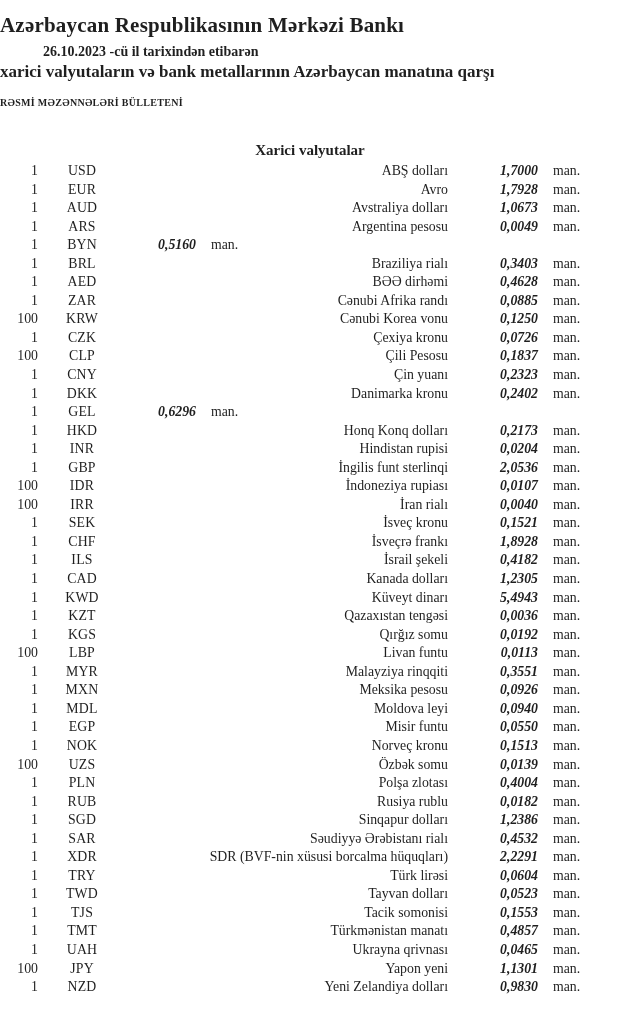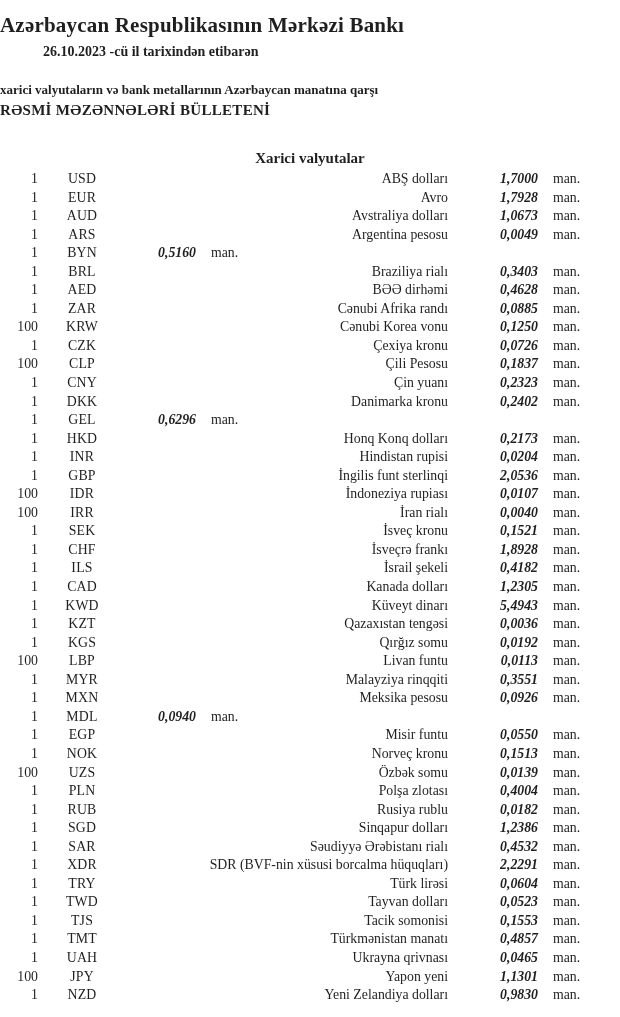--- a/index.html
+++ b/index.html
@@ -25,30 +25,30 @@
   }
   .date-line {
     font-size: 14px;
     font-weight: bold;
     line-height: 19px;
     margin-top: 4px;
     position: relative;
     left: 43px; 
   }
   .subtitle-1 {
-    font-size: 13px;
+    font-size: 17px;
     font-weight: bold;
     line-height: 20px;
-    margin-top: 19px;
+    margin-top: 1px;
   }
   .subtitle-2 {
-    font-size: 15px;
+    font-size: 10px;
     font-weight: bold;
     line-height: 21px;
-    margin-top: 0;
+    margin-top: 10px;
     letter-spacing: 0.3px;
   }
   .section-title {
     font-size: 15px;
     font-weight: bold;
     line-height: 20px;
     margin-top: 27px;
     text-align: center;
   }
   .rates-list { margin-top: 2px; }
@@ -333,20 +333,21 @@
     <span class="col-nominal">1</span>
     <span class="col-code">MXN</span>
     <span class="col-name">Meksika pesosu</span>
     <span class="col-rate">0,0926</span>
     <span class="col-unit">man.</span>
   </div>
 
   <div class="rate-row">
     <span class="col-nominal">1</span>
     <span class="col-code">MDL</span>
+    <span class="col-name">Moldova leyi</span>
     <span class="col-rate">0,0940</span>
     <span class="col-unit">man.</span>
   </div>
 
   <div class="rate-row">
     <span class="col-nominal">1</span>
     <span class="col-code">EGP</span>
     <span class="col-name">Misir funtu</span>
     <span class="col-rate">0,0550</span>
     <span class="col-unit">man.</span>

